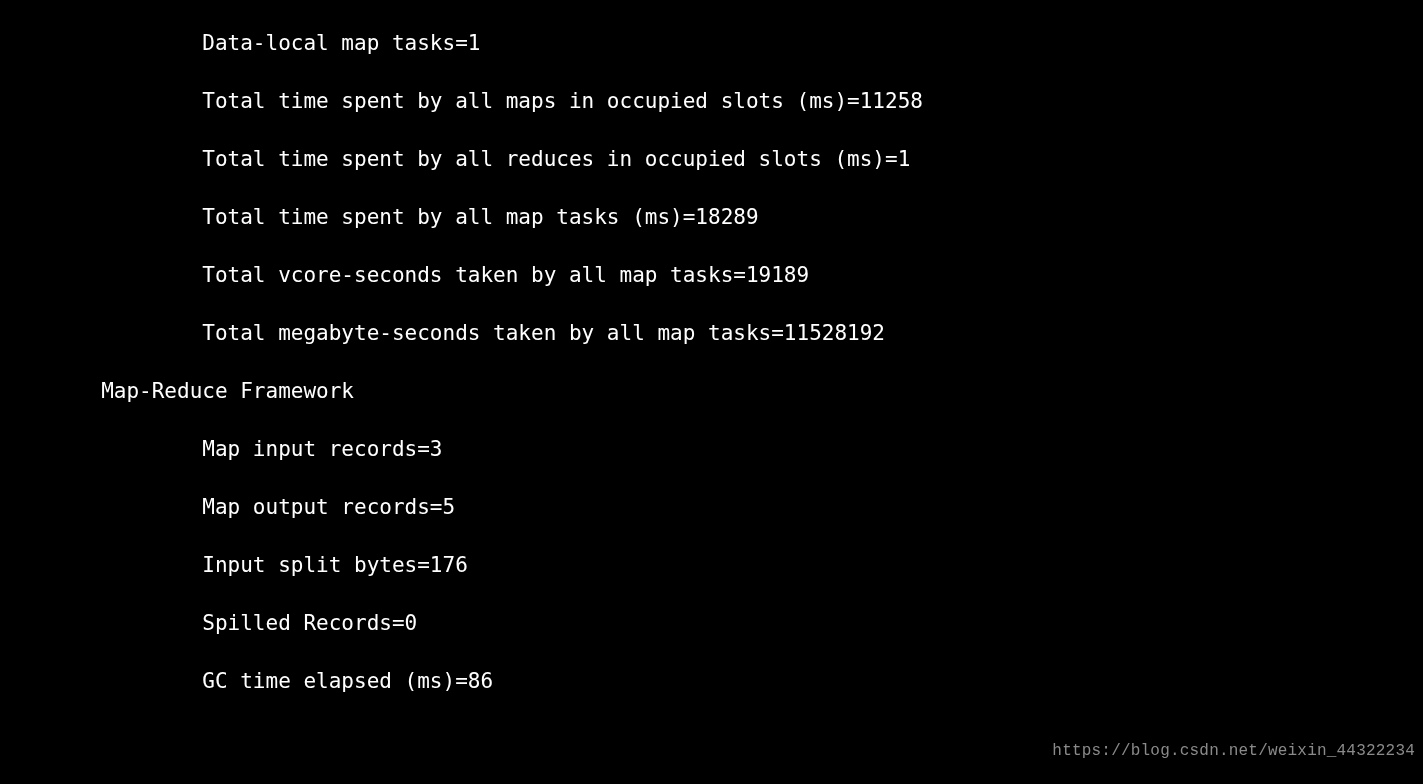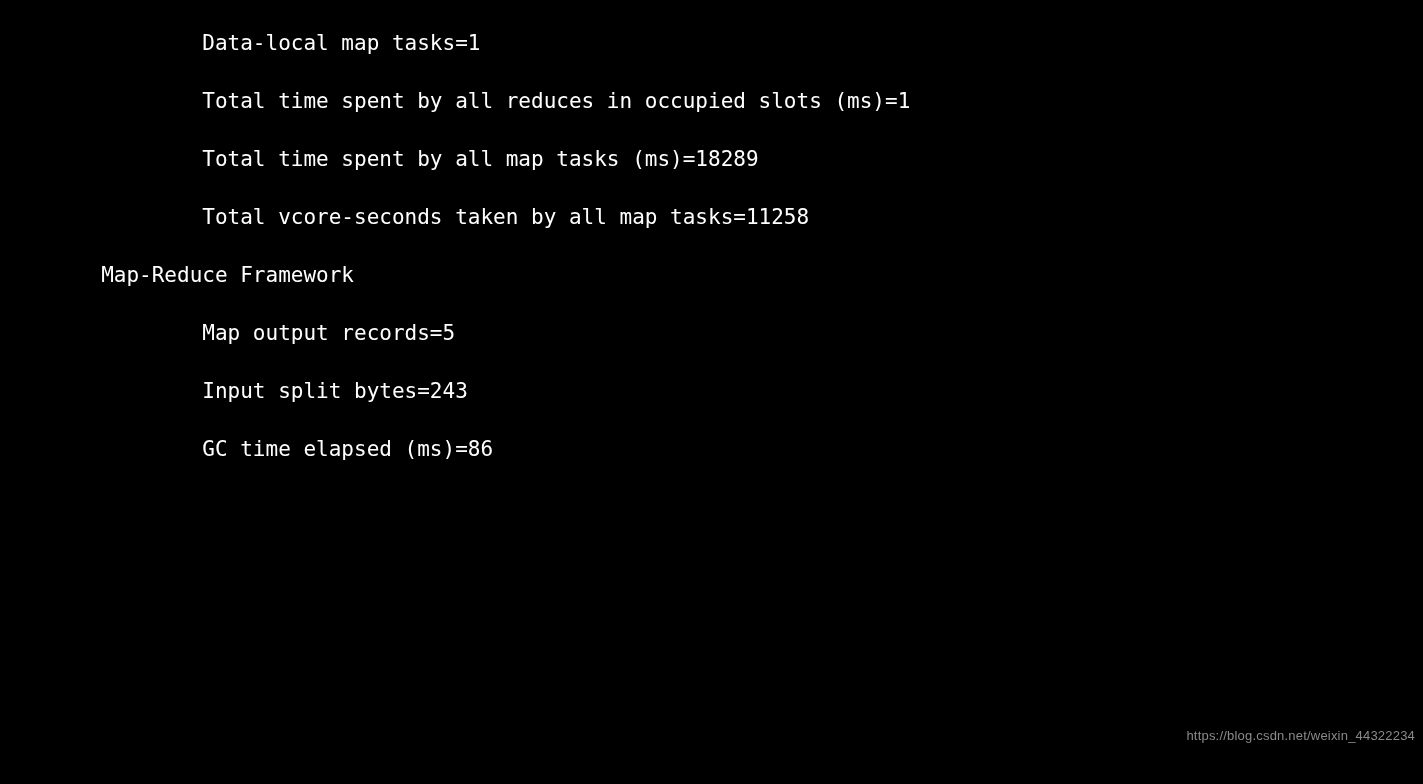--- a/index.html
+++ b/index.html
@@ -20,39 +20,43 @@
     margin: 0;
     position: relative;
     width: 1423px;
     height: 772px;
   }
   .line {
     white-space: pre;
   }
   .watermark {
     position: absolute;
-    bottom: 22px;
+    bottom: 6px;
     right: 8px;
-    font-size: 13px;
+    font-size: 16px;
     color: #8a8a8a;
-    font-family: Liberation Sans, sans-serif;
+    font-family: Liberation Mono, monospace;
     letter-spacing: 0.2px;
   }
 </style>
 </head>
 <body>
 
 <div class="terminal">
 <div class="line">                Data-local map tasks=1</div>
+<div class="line">                Total time spent by all maps in occupied slots (ms)=11258</div>
 <div class="line">                Total time spent by all reduces in occupied slots (ms)=1</div>
 <div class="line">                Total time spent by all map tasks (ms)=18289</div>
-<div class="line">                Total vcore-seconds taken by all map tasks=11258</div>
+<div class="line">                Total vcore-seconds taken by all map tasks=19189</div>
+<div class="line">                Total megabyte-seconds taken by all map tasks=11528192</div>
 <div class="line">        Map-Reduce Framework</div>
+<div class="line">                Map input records=3</div>
 <div class="line">                Map output records=5</div>
-<div class="line">                Input split bytes=243</div>
+<div class="line">                Input split bytes=176</div>
+<div class="line">                Spilled Records=0</div>
 <div class="line">                GC time elapsed (ms)=86</div>
 
 
 
 
 
 
 
 
 

